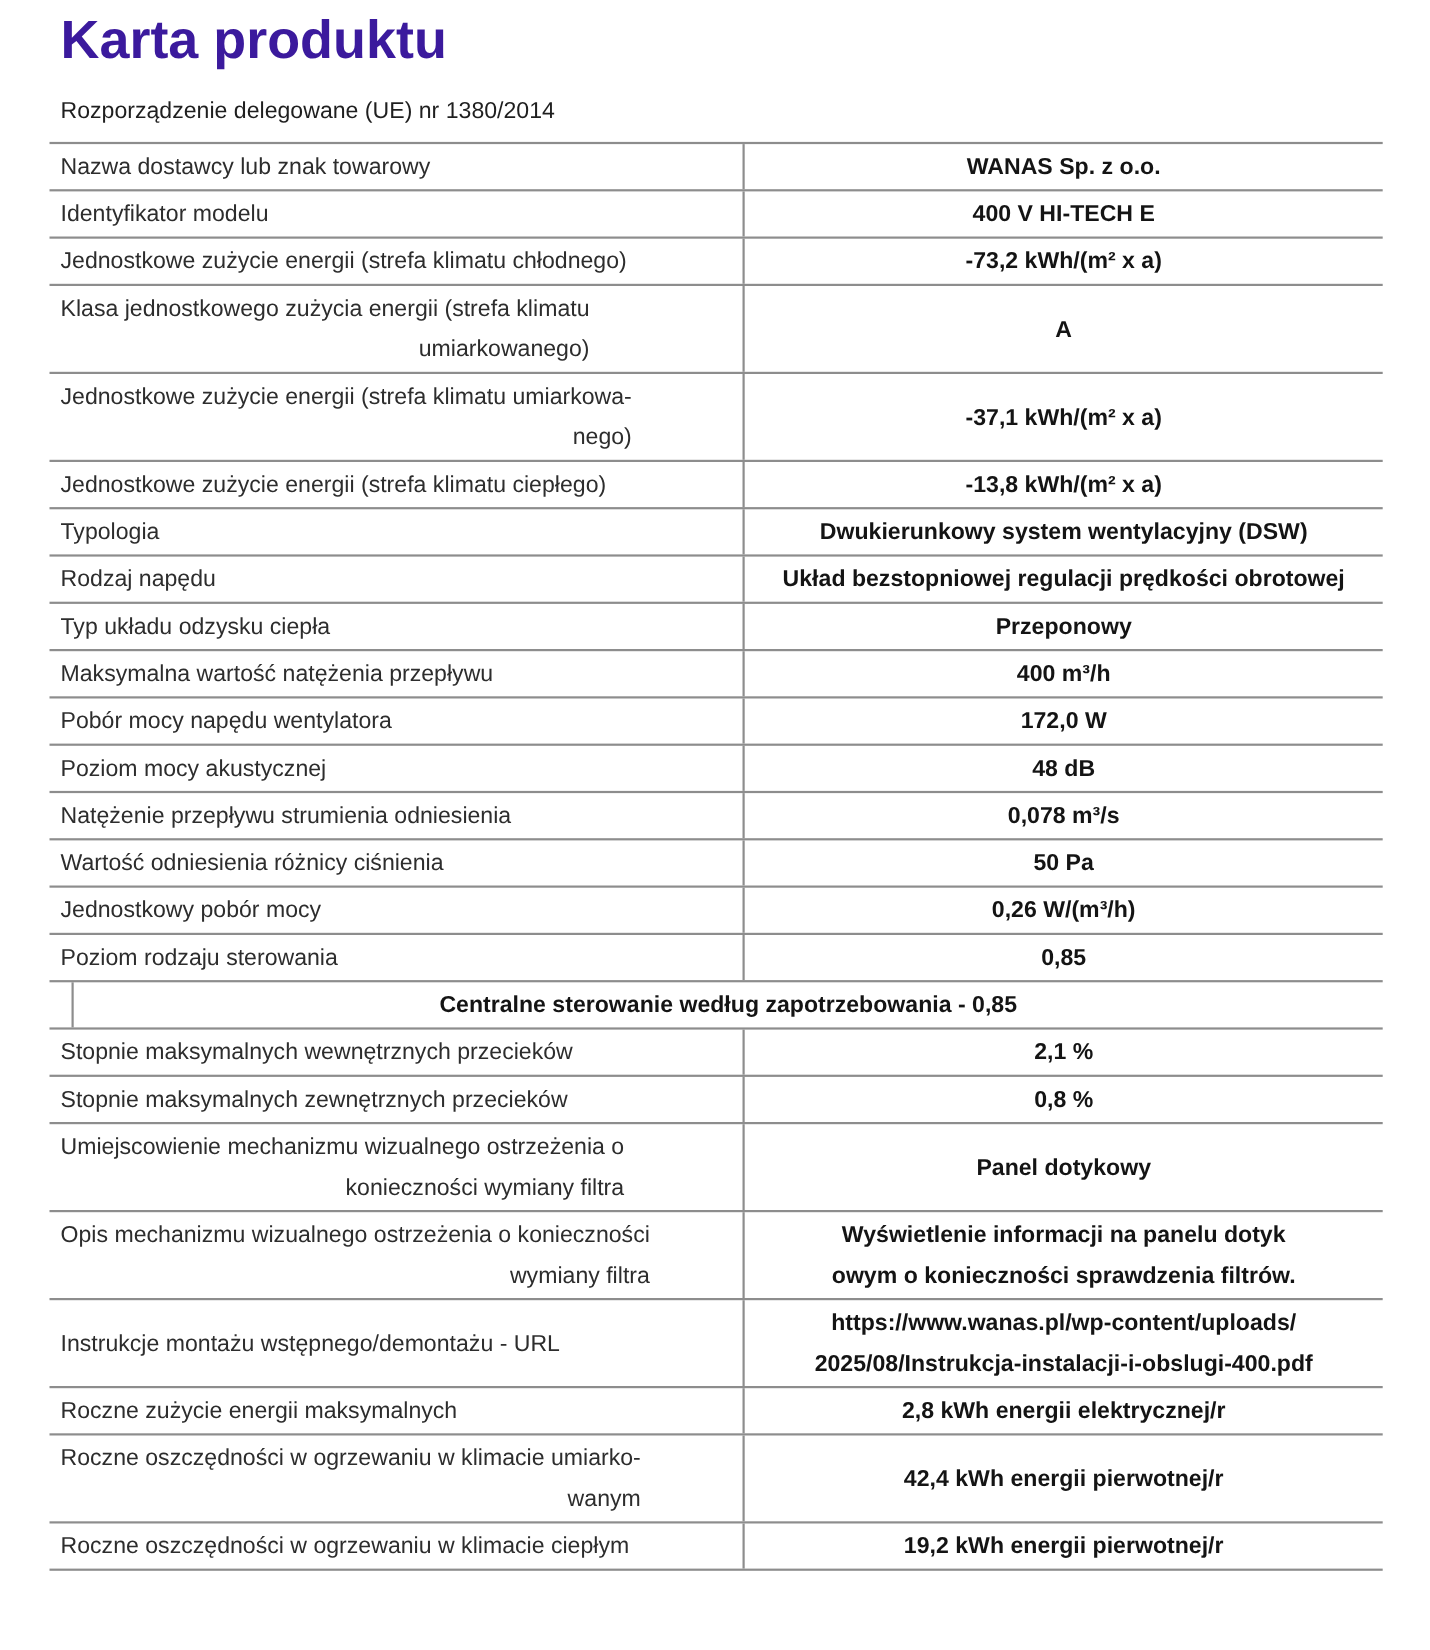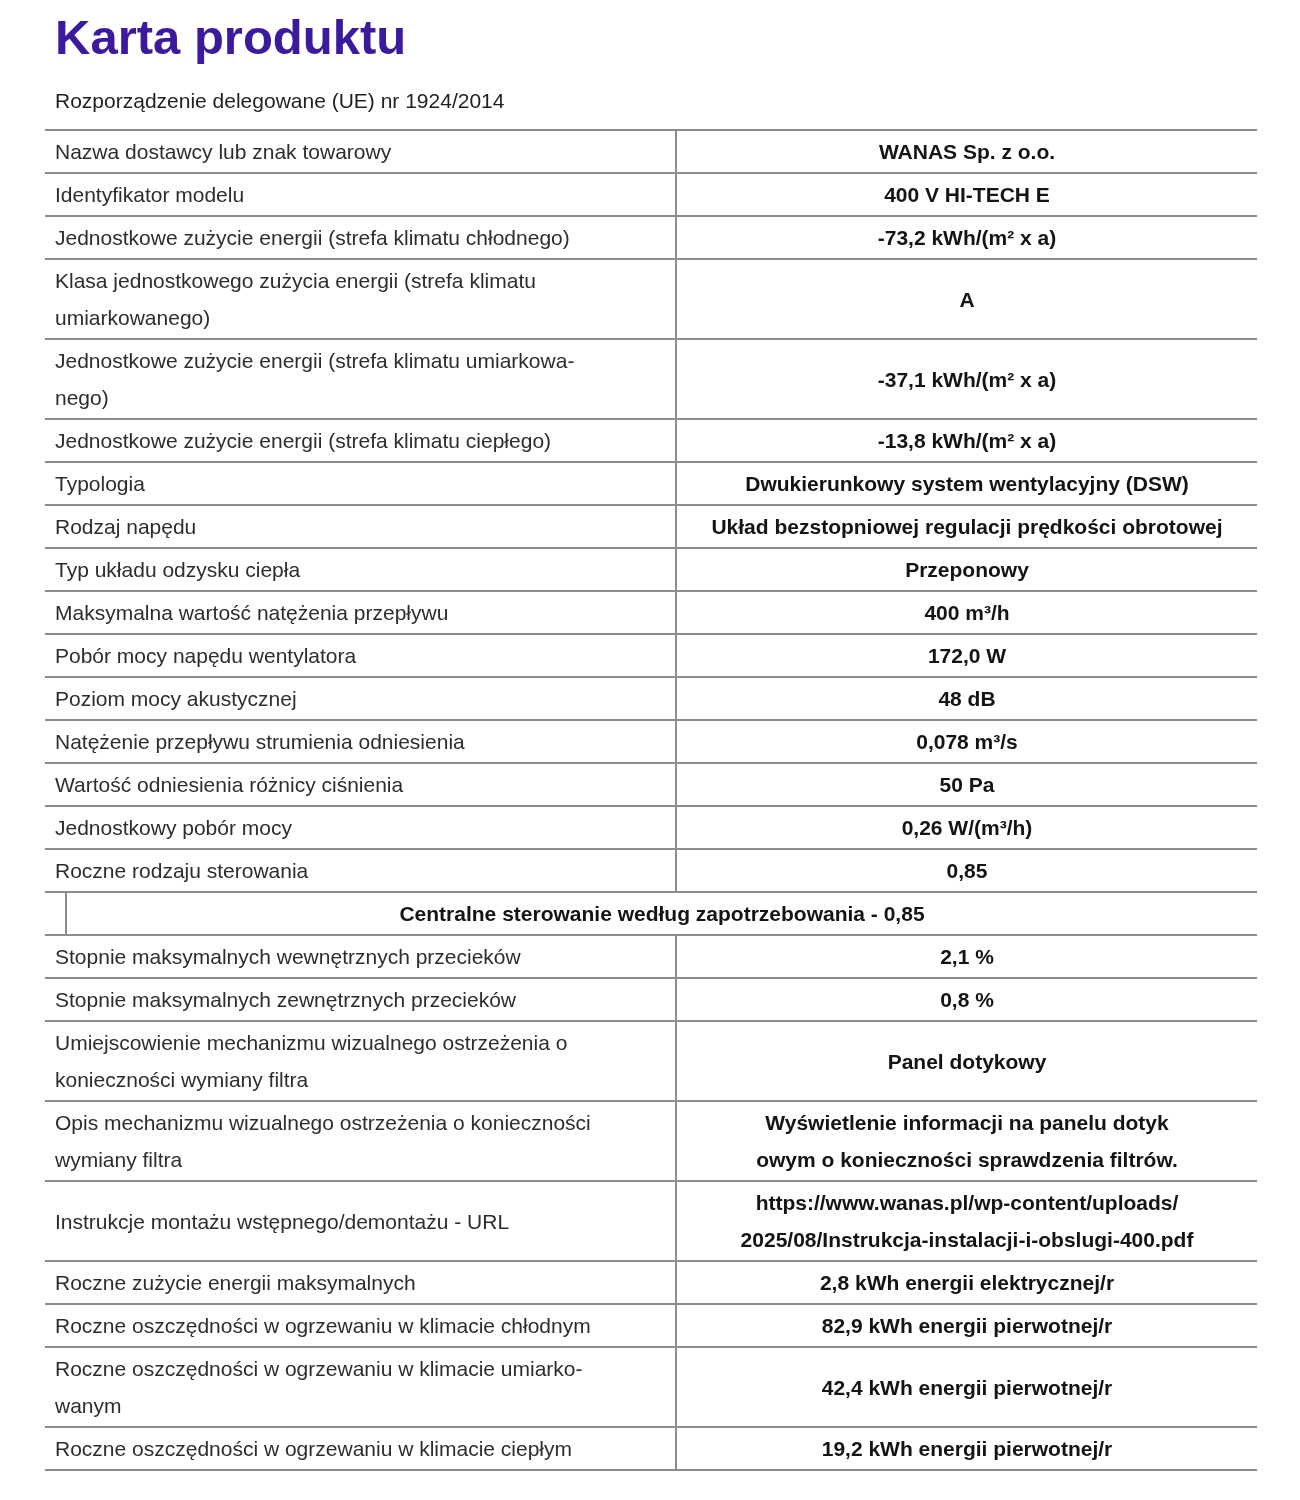--- a/index.html
+++ b/index.html
@@ -49,38 +49,39 @@
     line-height: 37px;
     white-space: pre-line;
     display: flex;
     align-items: center;
     box-sizing: border-box;
   }
   .label-cell {
     width: 610px;
     padding: 2px 8px 2px 10px;
     color: #2d2d2d;
+    text-align: right;
   }
   .value-cell {
     flex: 1;
     border-left: 2px solid #8d8d8d;
     justify-content: center;
     text-align: center;
     font-weight: bold;
     color: #141414;
     padding: 2px 8px;
     margin-left: 20px;
   }
 </style>
 </head>
 <body>
 
 <main class="doc">
   <h1 class="page-title" style="color: rgb(59, 26, 157);">Karta produktu</h1>
-  <div class="subtitle">Rozporządzenie delegowane (UE) nr 1924/2014</div>
+  <div class="subtitle">Rozporządzenie delegowane (UE) nr 1380/2014</div>
   <section class="spec-table" id="spec-table">
   <div class="row">
     <div class="cell label-cell">Nazwa dostawcy lub znak towarowy</div>
     <div class="cell value-cell">WANAS Sp. z o.o.</div>
   </div>
 
   <div class="row">
     <div class="cell label-cell">Identyfikator modelu</div>
     <div class="cell value-cell">400 V HI-TECH E</div>
   </div>
@@ -147,21 +148,21 @@
     <div class="cell label-cell">Wartość odniesienia różnicy ciśnienia</div>
     <div class="cell value-cell">50 Pa</div>
   </div>
 
   <div class="row">
     <div class="cell label-cell">Jednostkowy pobór mocy</div>
     <div class="cell value-cell">0,26 W/(m³/h)</div>
   </div>
 
   <div class="row">
-    <div class="cell label-cell">Roczne rodzaju sterowania</div>
+    <div class="cell label-cell">Poziom rodzaju sterowania</div>
     <div class="cell value-cell">0,85</div>
   </div>
 
   <div class="row">
     <div class="cell value-cell">Centralne sterowanie według zapotrzebowania - 0,85</div>
   </div>
 
   <div class="row">
     <div class="cell label-cell">Stopnie maksymalnych wewnętrznych przecieków</div>
     <div class="cell value-cell">2,1 %</div>
@@ -189,24 +190,20 @@
     <div class="cell label-cell">Instrukcje montażu wstępnego/demontażu - URL</div>
     <div class="cell value-cell">https://www.wanas.pl/wp-content/uploads/
 2025/08/Instrukcja-instalacji-i-obslugi-400.pdf</div>
   </div>
 
   <div class="row">
     <div class="cell label-cell">Roczne zużycie energii maksymalnych</div>
     <div class="cell value-cell">2,8 kWh energii elektrycznej/r</div>
   </div>
 
-  <div class="row">
-    <div class="cell label-cell">Roczne oszczędności w ogrzewaniu w klimacie chłodnym</div>
-    <div class="cell value-cell">82,9 kWh energii pierwotnej/r</div>
-  </div>
 
   <div class="row">
     <div class="cell label-cell">Roczne oszczędności w ogrzewaniu w klimacie umiarko-
 wanym</div>
     <div class="cell value-cell">42,4 kWh energii pierwotnej/r</div>
   </div>
 
   <div class="row">
     <div class="cell label-cell">Roczne oszczędności w ogrzewaniu w klimacie ciepłym</div>
     <div class="cell value-cell">19,2 kWh energii pierwotnej/r</div>

